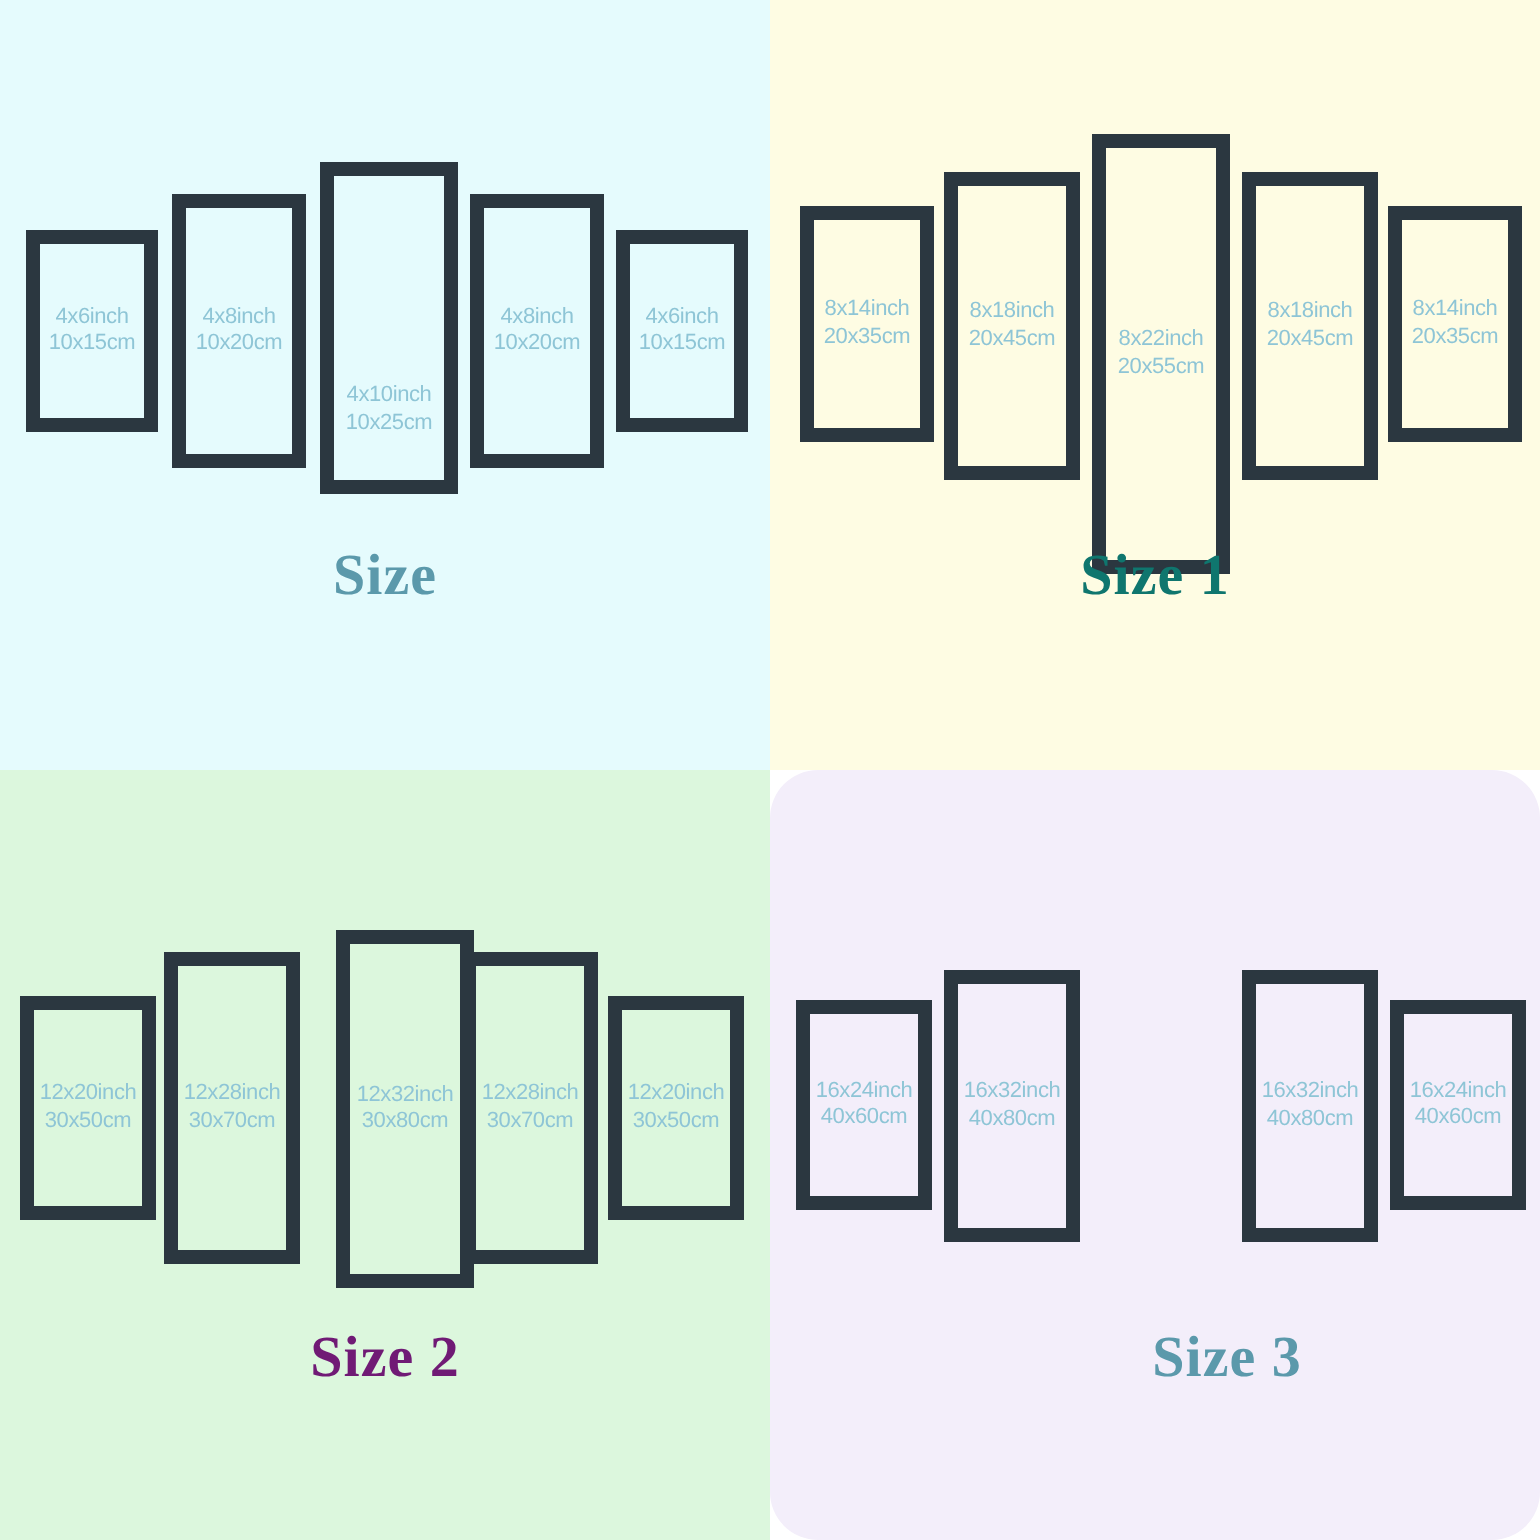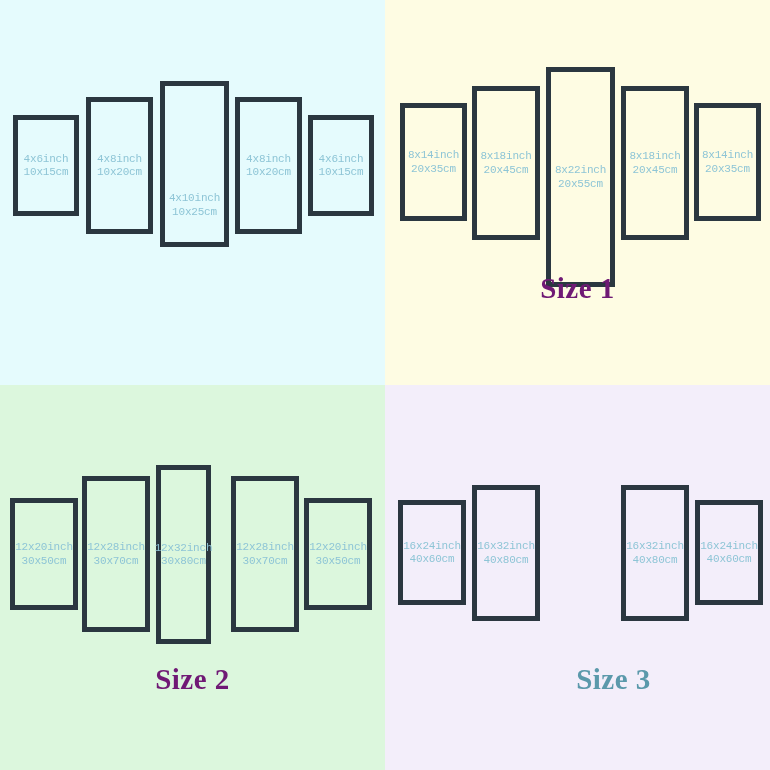--- a/index.html
+++ b/index.html
@@ -30,23 +30,22 @@
   .panel-stage {
     position: absolute;
     left: 0;
     top: 0;
     width: 385px;
     height: 270px;
   }
   .panel {
     position: absolute;
     box-sizing: border-box;
-    border: 5px solid #d946ef;
+    border: 7px solid #d946ef;
     background: transparent;
-    font-family: Liberation Mono, monospace;
   }
   .panel-label {
     position: absolute;
     left: 50%;
     top: 50%;
     transform: translate(-50%, -50%);
     width: 140px;
     text-align: center;
     color: #8ec5d6;
     font-size: 11px;
@@ -106,20 +105,21 @@
             <span class="ln">10x20cm</span>
           </div>
         </div>
         <div class="panel" style="left: 308px; top: 115px; width: 66px; height: 101px; border-color: rgb(43, 55, 64);">
           <div class="panel-label" style="color: rgb(142, 197, 214);">
             <span class="ln">4x6inch</span>
             <span class="ln">10x15cm</span>
           </div>
         </div>
       </div>
+      <div class="quadrant-title" style="top: 272px; color: rgb(91, 153, 171);">Size</div>
     </div>
     <div class="quadrant q-1" style="background: rgb(254, 252, 227); padding-left: 39px;">
       <div class="panel-stage">
         <div class="panel" style="left: 15px; top: 103px; width: 67px; height: 118px; border-color: rgb(43, 55, 64);">
           <div class="panel-label" style="color: rgb(142, 197, 214);">
             <span class="ln">8x14inch</span>
             <span class="ln">20x35cm</span>
           </div>
         </div>
         <div class="panel" style="left: 87px; top: 86px; width: 68px; height: 154px; border-color: rgb(43, 55, 64);">
@@ -140,58 +140,58 @@
             <span class="ln">20x45cm</span>
           </div>
         </div>
         <div class="panel" style="left: 309px; top: 103px; width: 67px; height: 118px; border-color: rgb(43, 55, 64);">
           <div class="panel-label" style="color: rgb(142, 197, 214);">
             <span class="ln">8x14inch</span>
             <span class="ln">20x35cm</span>
           </div>
         </div>
       </div>
-      <div class="quadrant-title" style="top: 272px; color: #701a75;">Size 1</div>
+      <div class="quadrant-title" style="top: 272px; color: #0f766e;">Size 1</div>
     </div>
     <div class="quadrant q-2" style="background: rgb(220, 247, 221);">
       <div class="panel-stage">
         <div class="panel" style="left: 10px; top: 113px; width: 68px; height: 112px; border-color: rgb(43, 55, 64);">
           <div class="panel-label" style="color: rgb(142, 197, 214);">
             <span class="ln">12x20inch</span>
             <span class="ln">30x50cm</span>
           </div>
         </div>
         <div class="panel" style="left: 82px; top: 91px; width: 68px; height: 156px; border-color: rgb(43, 55, 64);">
           <div class="panel-label" style="color: rgb(142, 197, 214);">
             <span class="ln">12x28inch</span>
             <span class="ln">30x70cm</span>
           </div>
         </div>
-        <div class="panel" style="left: 156px; top: 80px; width: 55px; height: 179px; border-color: rgb(43, 55, 64);">
+        <div class="panel" style="left: 168px; top: 80px; width: 69px; height: 179px; border-color: rgb(43, 55, 64);">
           <div class="panel-label" style="color: rgb(142, 197, 214);">
             <span class="ln">12x32inch</span>
             <span class="ln">30x80cm</span>
           </div>
         </div>
         <div class="panel" style="left: 231px; top: 91px; width: 68px; height: 156px; border-color: rgb(43, 55, 64);">
           <div class="panel-label" style="color: rgb(142, 197, 214);">
             <span class="ln">12x28inch</span>
             <span class="ln">30x70cm</span>
           </div>
         </div>
         <div class="panel" style="left: 304px; top: 113px; width: 68px; height: 112px; border-color: rgb(43, 55, 64);">
           <div class="panel-label" style="color: rgb(142, 197, 214);">
             <span class="ln">12x20inch</span>
             <span class="ln">30x50cm</span>
           </div>
         </div>
       </div>
       <div class="quadrant-title" style="top: 278px; color: #701a75;">Size 2</div>
     </div>
-    <div class="quadrant q-3" style="background: rgb(243, 238, 250);">
+    <div class="quadrant q-3" style="background: rgb(243, 238, 250); border-radius: 24px;">
       <div class="panel-stage">
         <div class="panel" style="left: 13px; top: 115px; width: 68px; height: 105px; border-color: rgb(43, 55, 64);">
           <div class="panel-label" style="color: rgb(142, 197, 214);">
             <span class="ln">16x24inch</span>
             <span class="ln">40x60cm</span>
           </div>
         </div>
         <div class="panel" style="left: 87px; top: 100px; width: 68px; height: 136px; border-color: rgb(43, 55, 64);">
           <div class="panel-label" style="color: rgb(142, 197, 214);">
             <span class="ln">16x32inch</span>

